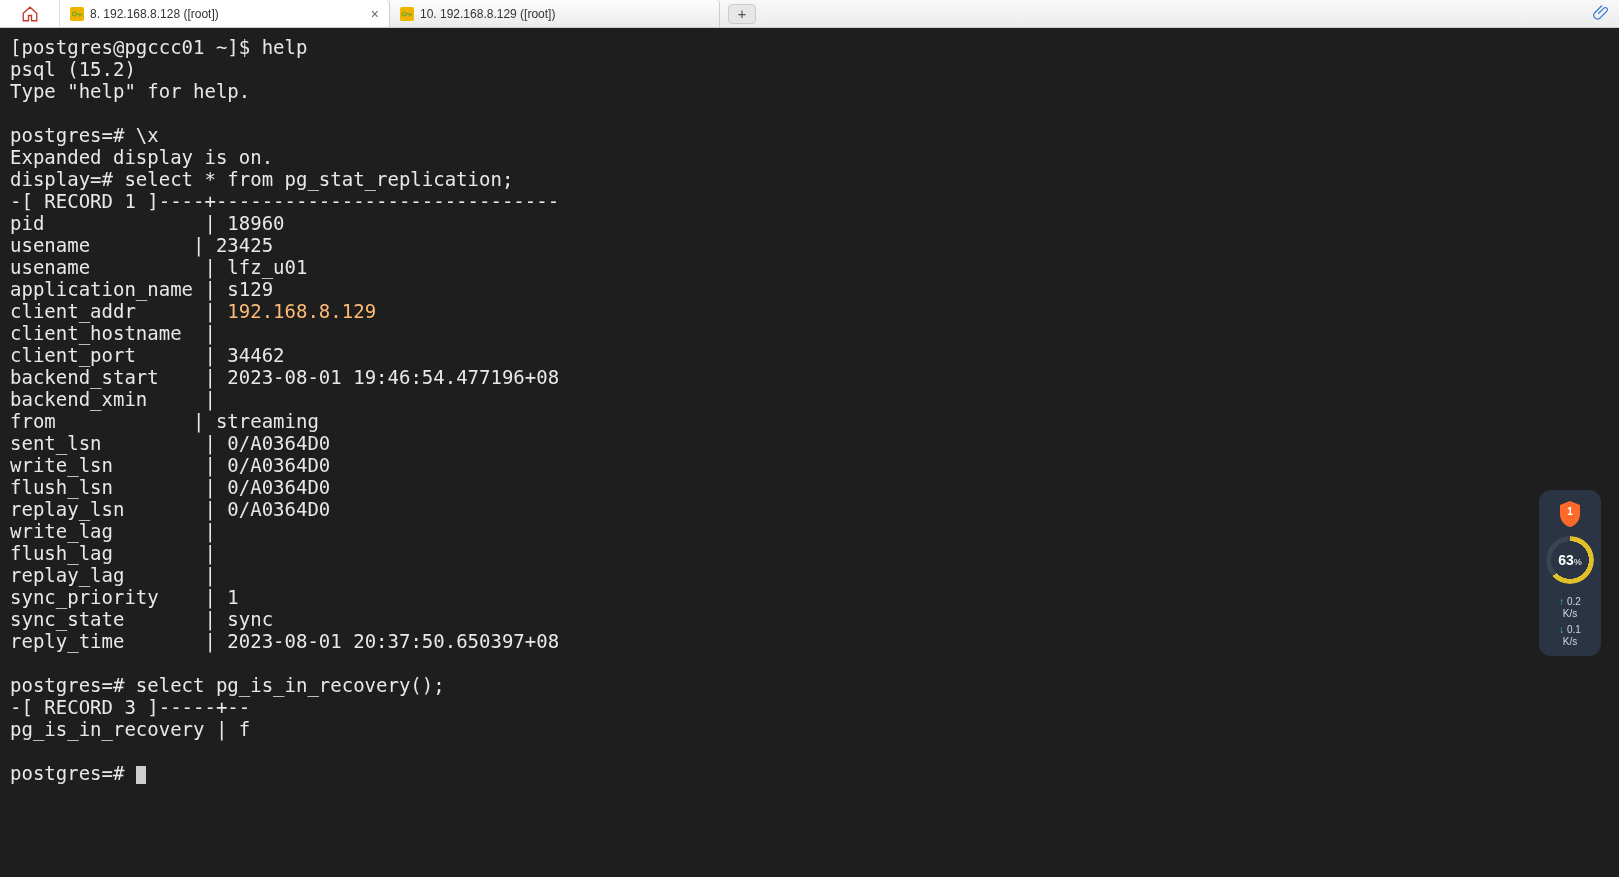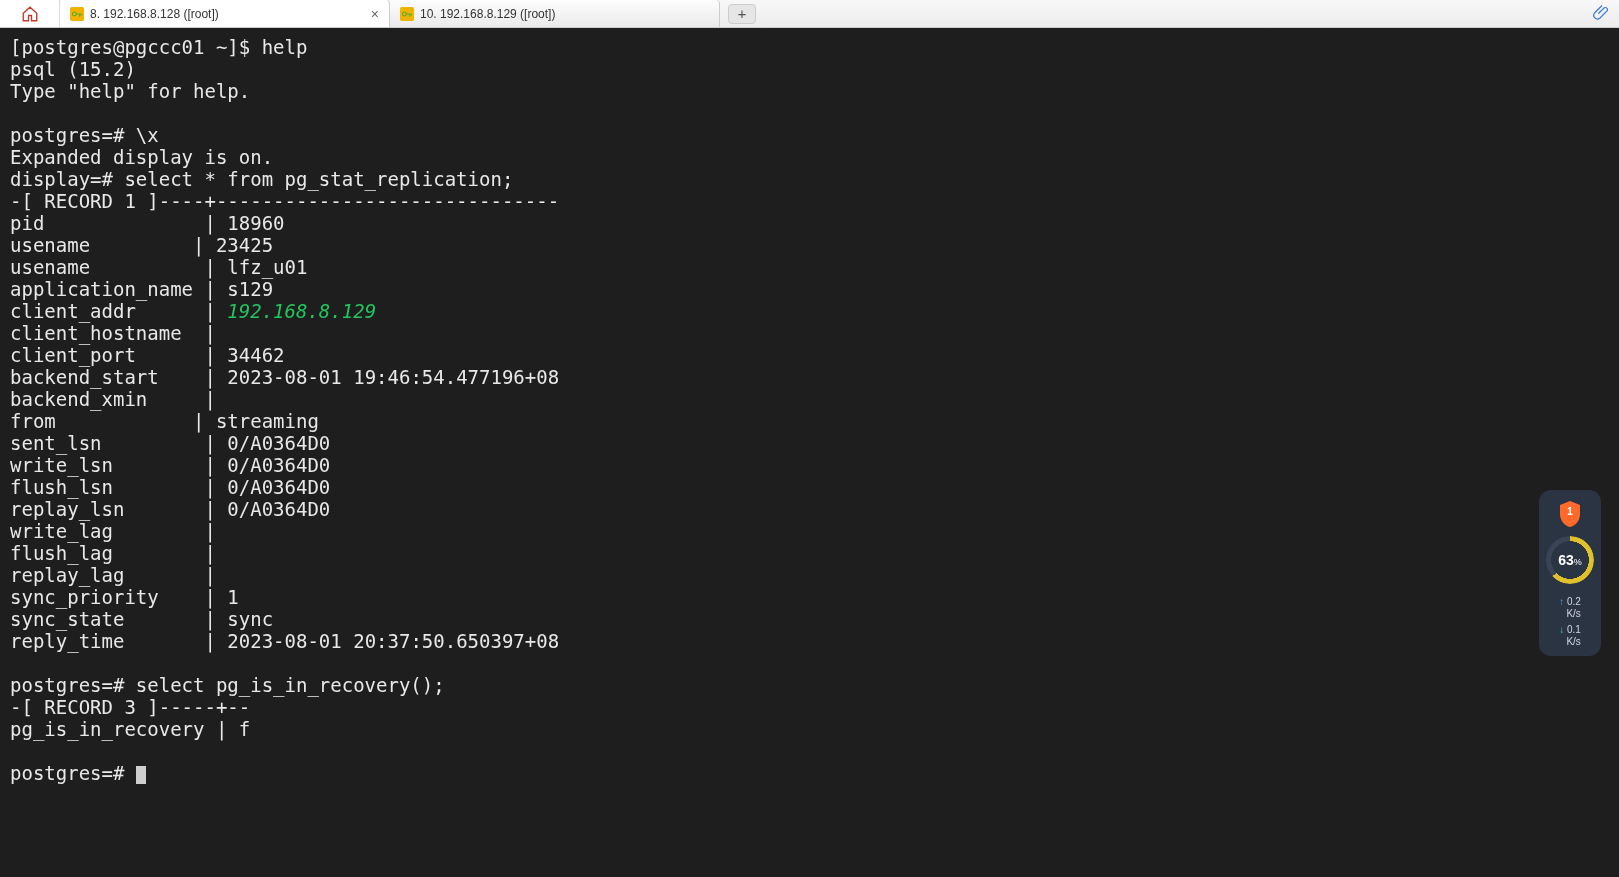--- a/index.html
+++ b/index.html
@@ -84,21 +84,21 @@
     cursor: pointer;
   }
   .terminal {
     padding: 8px 10px;
     color: #e8e8e8;
     font-size: 19px;
     line-height: 22px;
     white-space: pre;
     font-family: "Consolas","DejaVu Sans Mono", monospace;
   }
-  .ip { color: #22c55e; font-style: italic; }
+  .ip { color: #fdba74; }
   .cursor-block {
     display: inline-block;
     width: 10px;
     height: 18px;
     background: #cfcfcf;
     vertical-align: text-bottom;
   }
   
   .widget {
     position: absolute;
@@ -132,21 +132,21 @@
     border-radius:50%;
     background: conic-gradient(#e0c12c 0% 63%, #3a4455 63% 100%);
     -webkit-mask: radial-gradient(circle, transparent 55%, #000 56%);
     mask: radial-gradient(circle, transparent 55%, #000 56%);
   }
   .widget .ring .pct { font-size: 14px; font-weight: bold; color:#fff; }
   .widget .ring .pct small { font-size: 9px; font-weight: normal; }
   .widget .net {
     font-size: 10px;
     line-height: 12px;
-    text-align: right;
+    text-align: center;
     margin-top: 4px;
   }
   .widget .net .up::before { content:"↑ "; color:#3fb6e8; }
   .widget .net .dn::before { content:"↓ "; color:#3fd68c; }
 </style>
 </head>
 <body>
 
 <div class="tab-bar">
   <div class="home-btn">

